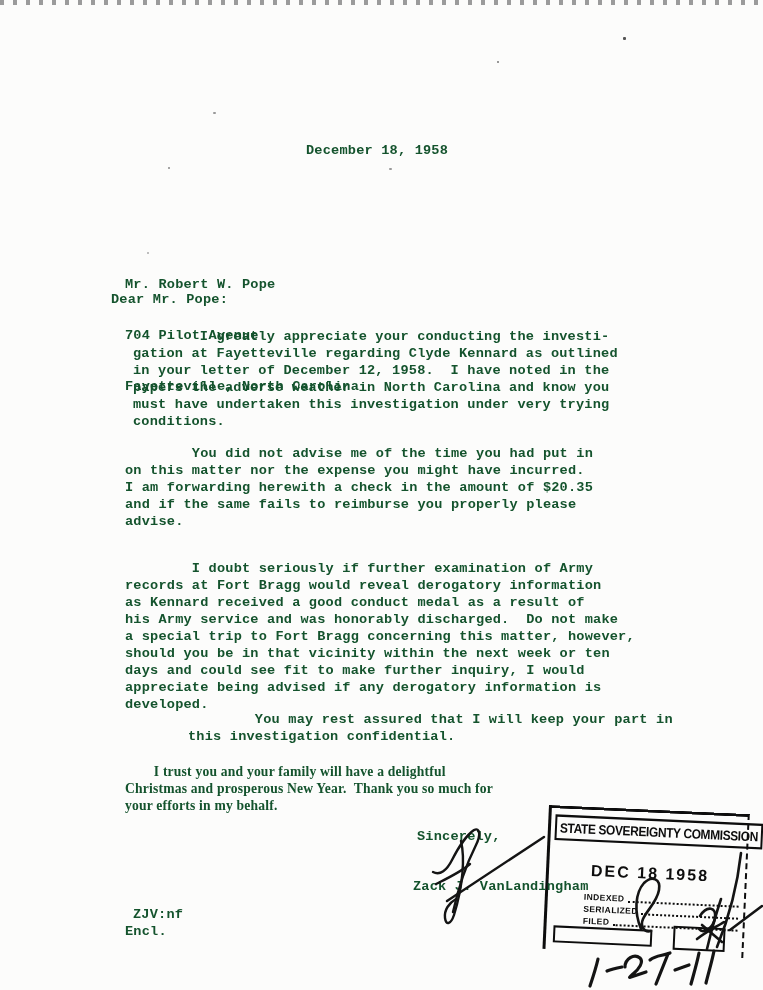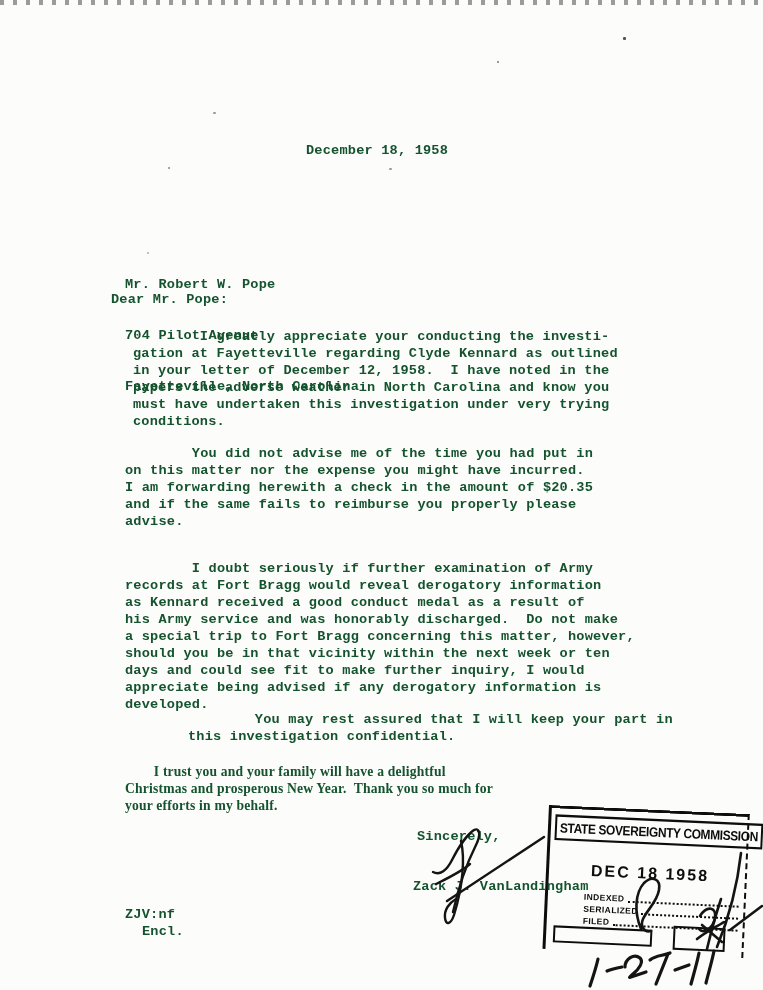--- a/index.html
+++ b/index.html
@@ -153,22 +153,22 @@
 developed.</div>
 <div class="typed" style="left:140px;top:711px;margin-left:48px;">        You may rest assured that I will keep your part in
 this investigation confidential.</div>
 <div class="typed" style="left:125px;top:763px;font-family:Liberation Serif, serif;">        I trust you and your family will have a delightful
 Christmas and prosperous New Year.  Thank you so much for
 your efforts in my behalf.</div>
 
 <div class="typed" style="left:417px;top:828px;">Sincerely,</div>
 <div class="typed" style="left:413px;top:878px;">Zack J. VanLandingham</div>
 
-<div class="typed" style="left:125px;top:906px;font-family:Liberation Mono, monospace;">ZJV:nf</div>
-<div class="typed" style="left:125px;top:923px;margin-left:17px;">Encl.</div>
+<div class="typed" style="left:133px;top:906px;font-family:Liberation Mono, monospace;">ZJV:nf</div>
+<div class="typed" style="left:125px;top:923px;">Encl.</div>
 
 <div class="stamp">
   <div class="stamp-title">STATE SOVEREIGNTY COMMISSION</div>
   <div class="stamp-date">DEC 18 1958</div>
   <div class="stamp-rows">
     <div class="stamp-row">
       <span>INDEXED</span>
       <span class="leader"></span>
     </div>
     <div class="stamp-row">

